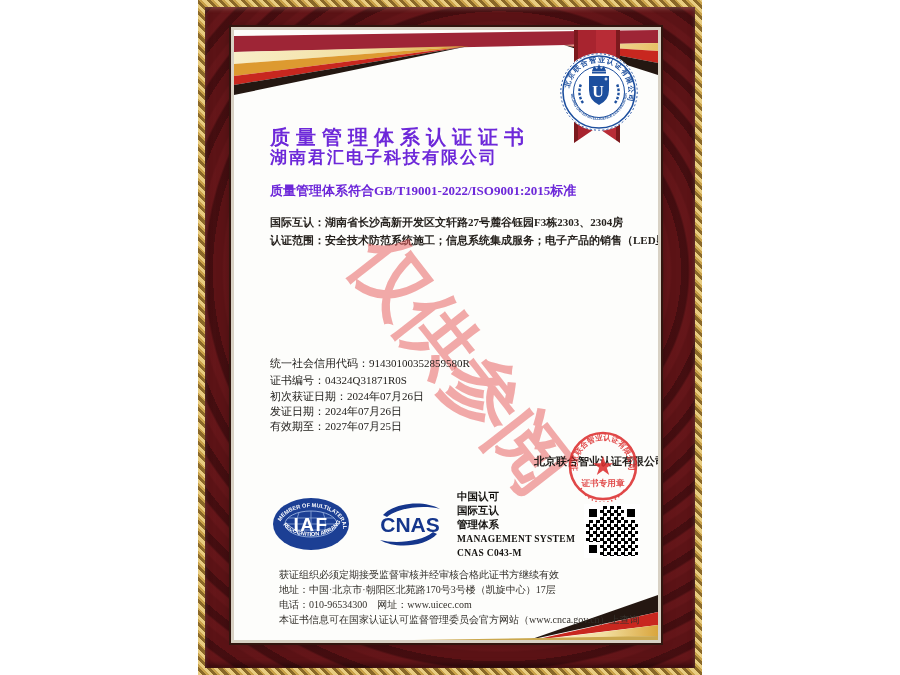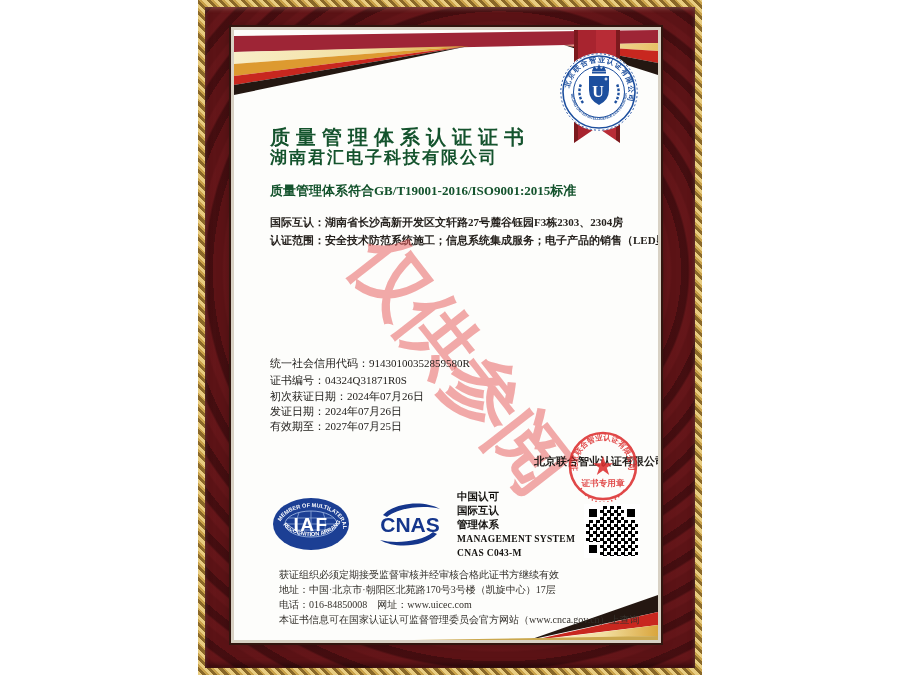--- a/index.html
+++ b/index.html
@@ -15,21 +15,21 @@
       radial-gradient(circle at 72% 30%, rgba(150,40,45,.35) 0 10px, transparent 30px),
       radial-gradient(circle at 40% 58%, rgba(15,3,5,.5) 0 12px, transparent 34px),
       radial-gradient(circle at 85% 72%, rgba(140,35,40,.3) 0 9px, transparent 28px),
       radial-gradient(circle at 25% 86%, rgba(15,3,5,.45) 0 10px, transparent 30px),
       repeating-radial-gradient(circle at 60% 40%, rgba(25,4,6,.35) 0 7px, rgba(123,30,34,.28) 9px 15px, transparent 17px 26px);
     box-shadow:inset 0 2px 4px rgba(255,230,200,.25), inset 0 -3px 6px rgba(0,0,0,.5);}
   
   .cert{position:absolute;left:36px;top:30px;width:424px;height:610px;background:#fdfdfb;
     box-shadow:0 0 0 3px #d8d1c4, 0 0 0 5px #32160f, 0 0 12px rgba(0,0,0,.55);overflow:hidden;}
   .cert .abs{position:absolute;}
-  .t{color:#14532d;white-space:nowrap;}
+  .t{color:#6d28d9;white-space:nowrap;}
   .title{font-size:20px;font-weight:bold;letter-spacing:6px;}
   .company{font-size:17px;font-weight:bold;letter-spacing:2px;}
   .standard{font-size:13px;font-weight:bold;}
   .line11{font-size:11px;font-weight:600;color:#26221e;}
   .code-line{font-size:11px;font-weight:normal;color:#1c1a17;}
   .issuer-line{font-size:11px;font-weight:600;color:#201d1a;}
   .footer-line{font-size:10px;font-weight:500;color:#33302b;line-height:15px;white-space:nowrap;margin-left:12px;}
   .cnas-cn{font-size:10.5px;font-weight:bold;color:#14120f;line-height:14px;}
   .cnas-en{font-size:9.5px;font-weight:bold;color:#14120f;line-height:14px;letter-spacing:.3px;}
   
@@ -111,21 +111,21 @@
         <path d="M 26,53 Q 20,44 24,34" fill="none" stroke="#1d4f9e" stroke-width="2.4" stroke-dasharray="2.6,1.6"></path>
         <path d="M 58,53 Q 64,44 60,34" fill="none" stroke="#1d4f9e" stroke-width="2.4" stroke-dasharray="2.6,1.6"></path>
 
         <path d="M 32,26 H 52 V 40 Q 52,50 42,55 Q 32,50 32,40 Z" fill="#1d4f9e"></path>
         <text x="41" y="47" text-anchor="middle" fill="#ffffff" font-size="16" font-weight="bold" font-family="Liberation Serif, serif">U</text>
         <path d="M 47.5,29 h 3 M 49,27.5 v 3" stroke="#ffffff" stroke-width="1.2"></path>
       </svg>
 
       <div class="abs t title" style="left:36px;top:94px">质量管理体系认证证书</div>
       <div class="abs t company" style="left:36px;top:116px">湖南君汇电子科技有限公司</div>
-      <div class="abs t standard" style="left:36px;top:152px">质量管理体系符合GB/T19001-2016/ISO9001:2015标准</div>
+      <div class="abs t standard" style="left:36px;top:152px">质量管理体系符合GB/T19001-2022/ISO9001:2015标准</div>
       <div class="abs t line11" style="left:36px;top:185px">国际互认：湖南省长沙高新开发区文轩路27号麓谷钰园F3栋2303、2304房</div>
       <div class="abs t line11" style="left:36px;top:203px">认证范围：安全技术防范系统施工；信息系统集成服务；电子产品的销售（LED显示屏）</div>
 
       <div class="watermark">仅供参阅</div>
 
       <div class="abs t code-line" style="left:36px;top:326px">统一社会信用代码：91430100352859580R</div>
       <div class="abs t code-line" style="left:36px;top:343px">证书编号：04324Q31871R0S</div>
       <div class="abs t code-line" style="left:36px;top:359px">初次获证日期：2024年07月26日</div>
       <div class="abs t code-line" style="left:36px;top:374px">发证日期：2024年07月26日</div>
       <div class="abs t code-line" style="left:36px;top:389px">有效期至：2027年07月25日</div>
@@ -180,19 +180,19 @@
         <div class="qr-body">
           <div class="finder f-tl"></div>
           <div class="finder f-tr"></div>
           <div class="finder f-bl"></div>
         </div>
       </div>
 
       <div class="abs" style="left:33px;top:537px">
         <div class="footer-line">获证组织必须定期接受监督审核并经审核合格此证书方继续有效</div>
         <div class="footer-line">地址：中国·北京市·朝阳区北苑路170号3号楼（凯旋中心）17层</div>
-        <div class="footer-line">电话：016-84850008　网址：www.uicec.com</div>
+        <div class="footer-line">电话：010-96534300　网址：www.uicec.com</div>
         <div class="footer-line">本证书信息可在国家认证认可监督管理委员会官方网站（www.cnca.gov.cn）上查询</div>
       </div>
 
     </div>
   </div>
 </div>
 
 </body></html>

